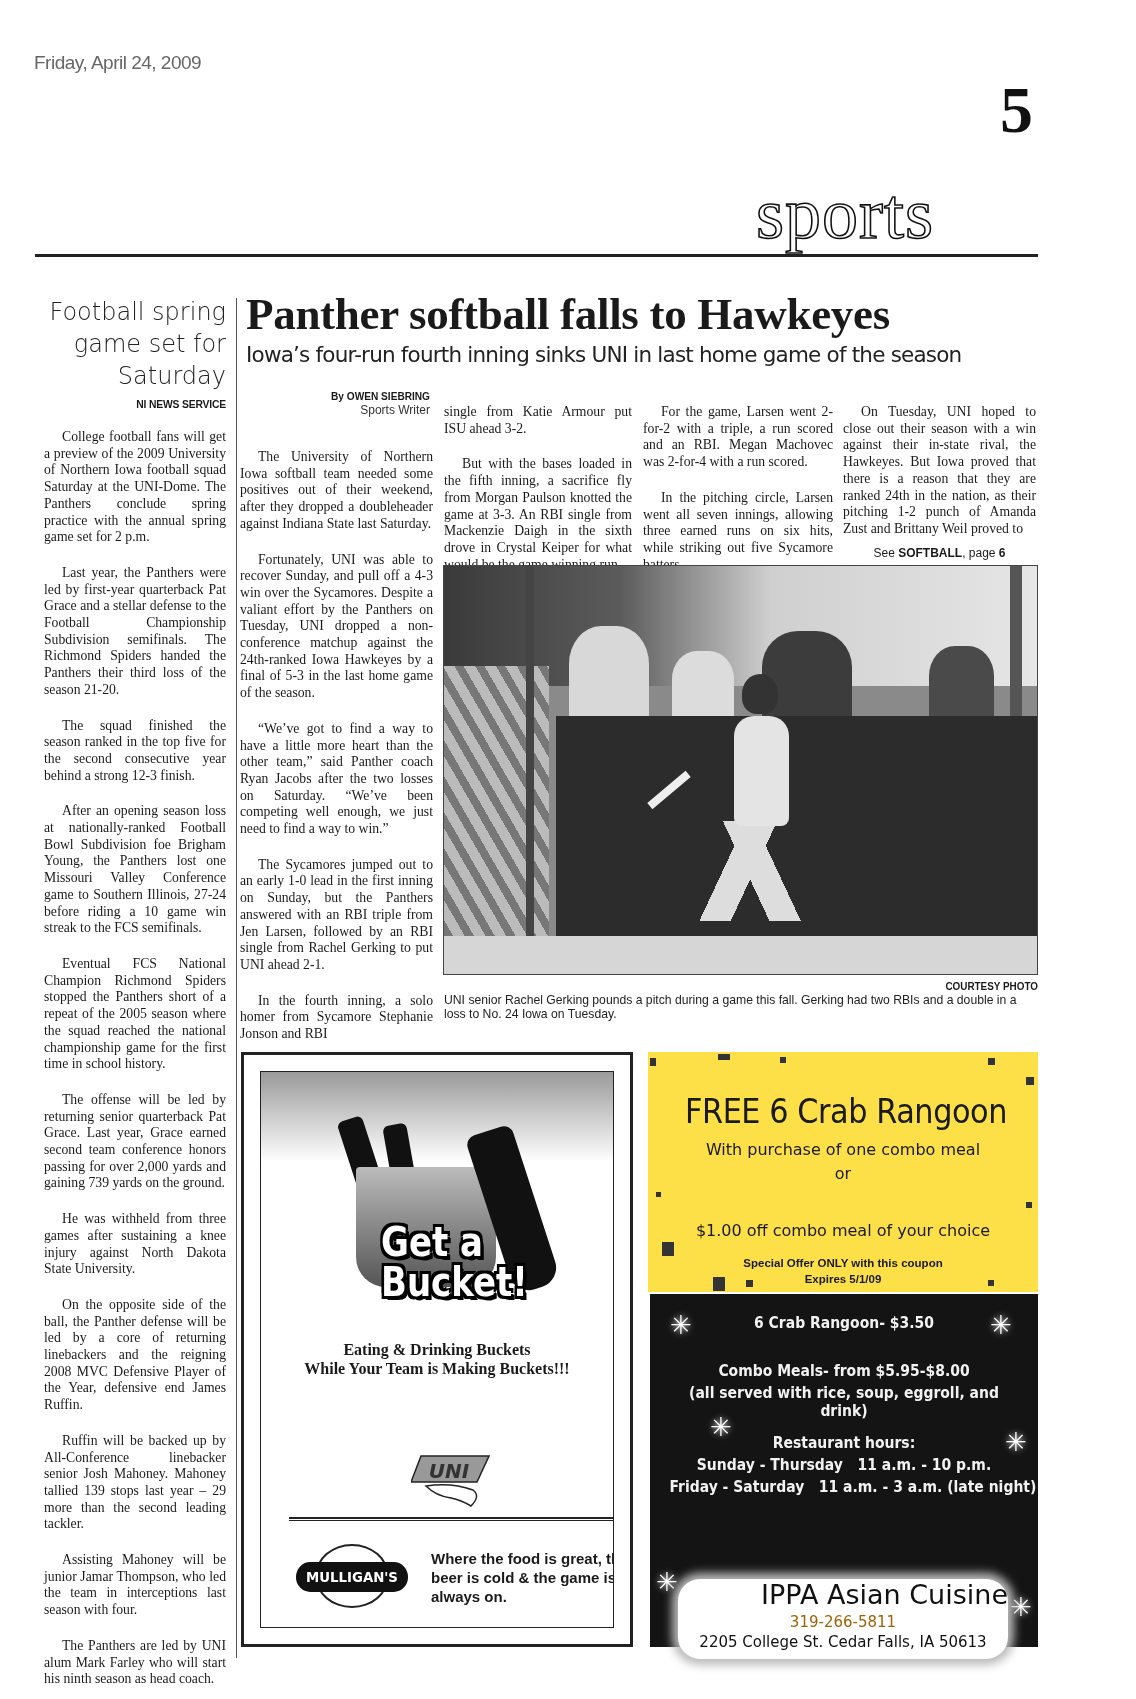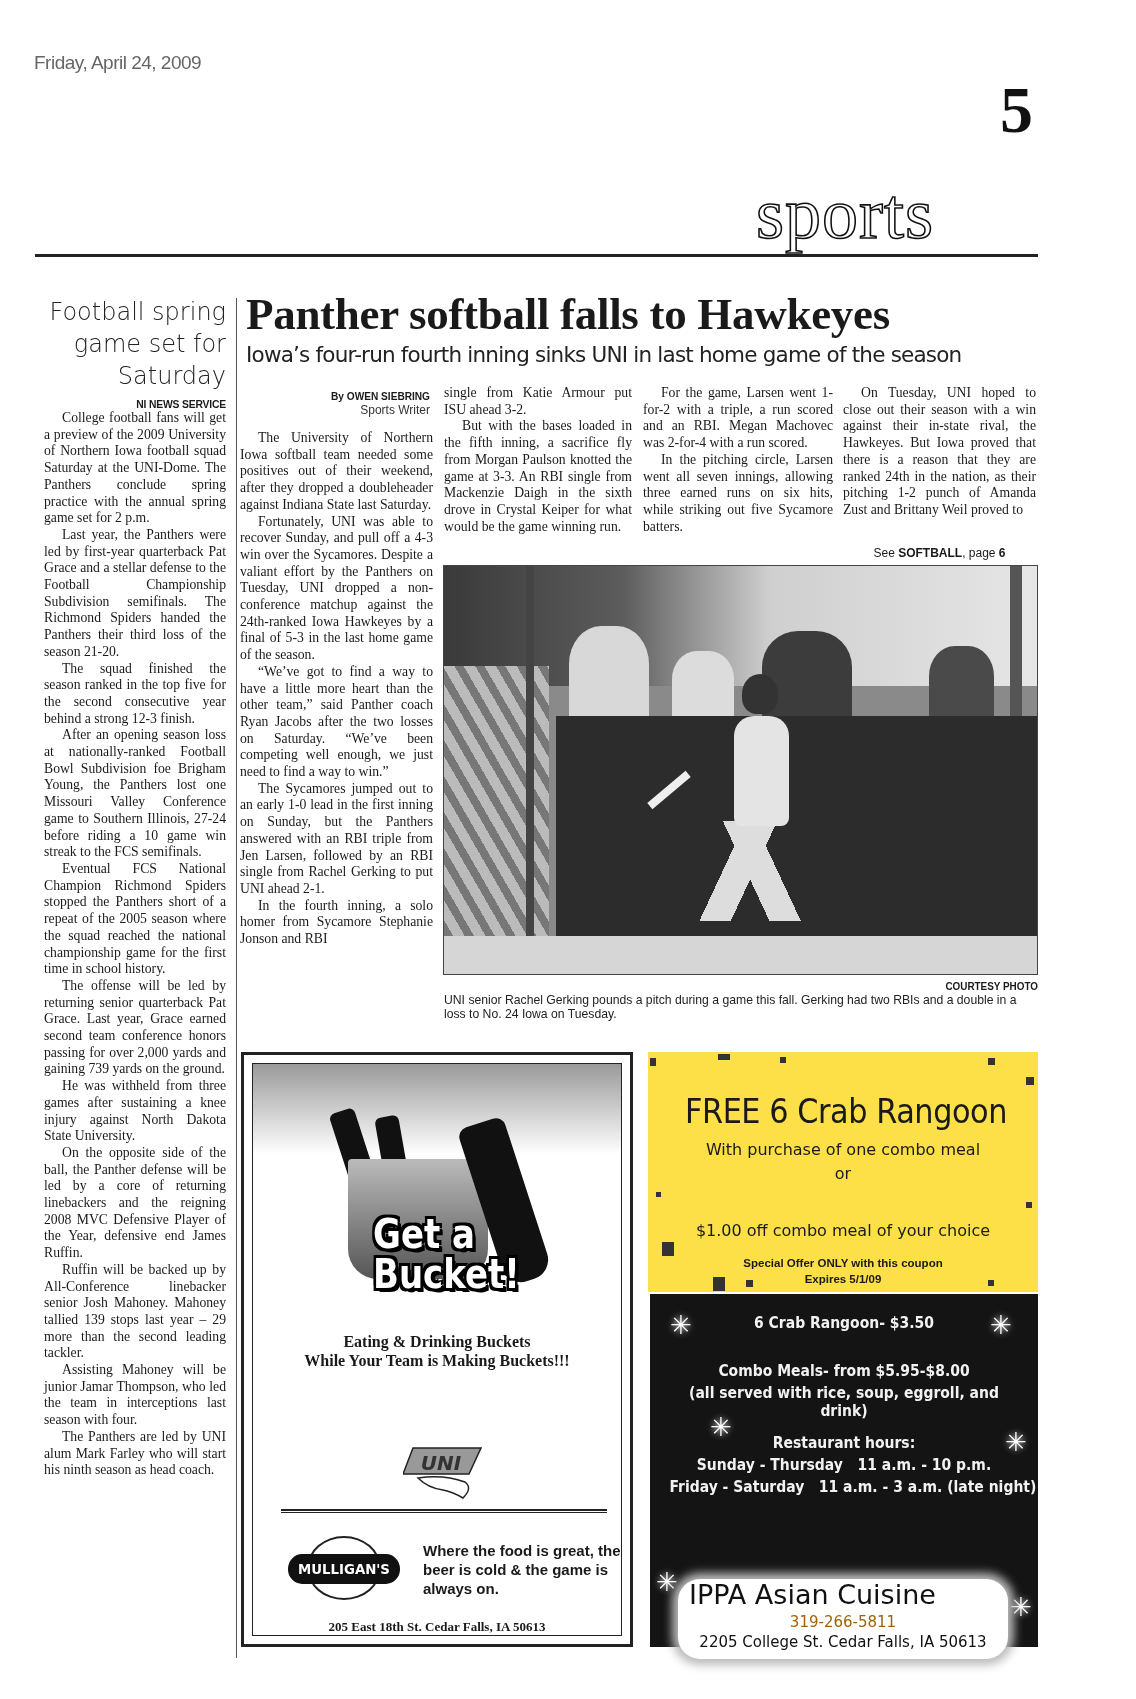--- a/index.html
+++ b/index.html
@@ -14,21 +14,21 @@
   .section { left: 756px; top: 178px; font-family: "Liberation Serif", serif; font-size: 72px; color: #fff;
              -webkit-text-stroke: 1.6px #111; letter-spacing: 1px; line-height: 1; }
   .rule { left: 35px; top: 254px; width: 1003px; height: 3px; background: #222; }
 
   
   .col-divider { left: 236px; top: 298px; width: 1px; height: 1360px; background: #555; }
   .left-col { left: 44px; top: 296px; width: 182px; }
   .left-head { font-family: "DejaVu Sans", sans-serif; font-size: 24px; line-height: 32px; text-align: right; color: #222; font-weight: 300; }
   .agency { font-family: "Liberation Sans", sans-serif; font-weight: bold; font-size: 11.5px; text-align: right; margin-top: 6px; transform: scaleX(0.9); transform-origin: right; letter-spacing: -0.2px; }
   .body-text { font-family: "Liberation Serif", serif; font-size: 13.7px; line-height: 16.7px; text-align: justify; hyphens: auto; }
-  .body-text p { text-indent: 18px; }
+  .body-text p { text-indent: 18px; margin-top: 19px; }
 
   
   .headline { left: 246px; top: 288px; width: 792px; font-family: "Liberation Serif", serif; font-weight: bold; font-size: 45px; white-space: nowrap; letter-spacing: -0.3px; }
   .subhead { left: 246px; top: 342px; width: 792px; font-family: "DejaVu Sans", sans-serif; font-size: 21.5px; white-space: nowrap; color: #222; letter-spacing: -0.8px; }
 
   .byline { left: 300px; top: 390px; width: 130px; text-align: right; }
   .byline .name { font-family: "Liberation Sans", sans-serif; font-weight: bold; font-size: 11.5px; transform: scaleX(0.88); transform-origin: right; display: block; }
   .byline .role { font-family: "Liberation Sans", sans-serif; font-size: 12px; color: #333; display: block; margin-top: 1px; }
 
   .col2 { left: 240px; top: 430px; width: 193px; }
@@ -49,21 +49,21 @@
   .photo .ground { position: absolute; left: 0; top: 370px; width: 100%; height: 40px; background: #d6d6d6; }
   .photo .batter-body { position: absolute; left: 290px; top: 150px; width: 55px; height: 110px; background: #e4e4e4; border-radius: 20px 20px 8px 8px; }
   .photo .batter-head { position: absolute; left: 298px; top: 108px; width: 36px; height: 40px; background: #333; border-radius: 50% 50% 40% 40%; }
   .photo .batter-legs { position: absolute; left: 255px; top: 255px; width: 110px; height: 100px; background: linear-gradient(115deg, transparent 0 30%, #ddd 30% 50%, transparent 50%), linear-gradient(65deg, transparent 0 45%, #ddd 45% 65%, transparent 65%); }
   .photo .bat { position: absolute; left: 200px; top: 220px; width: 50px; height: 8px; background: #eee; transform: rotate(-40deg); }
 
   .credit { left: 843px; top: 980px; width: 195px; text-align: right; font-family: "Liberation Sans", sans-serif; font-weight: bold; font-size: 11px; transform: scaleX(0.9); transform-origin: right; }
   .caption { left: 444px; top: 993px; width: 594px; font-family: "Liberation Sans", sans-serif; font-size: 12.2px; line-height: 14px; color: #222; }
 
   
-  .ad1 { left: 241px; top: 1052px; width: 392px; height: 595px; border: 3px solid #222; padding: 8px; }
+  .ad1 { left: 241px; top: 1052px; width: 392px; height: 595px; border: 3px solid #222; padding: 16px; }
   .ad1 .inner { width: 100%; height: 100%; border: 1px solid #222; position: relative; overflow: hidden; }
   .ad1 .grad { position: absolute; left: 0; top: 0; width: 100%; height: 90px; background: linear-gradient(180deg, #9a9a9a, #ffffff); }
   .ad1 .bucket { position: absolute; left: 95px; top: 95px; width: 140px; height: 120px; background: linear-gradient(180deg, #bbb, #555); border-radius: 4px 4px 30px 30px; }
   .ad1 .bottle { position: absolute; background: #111; border-radius: 6px 6px 10px 10px; }
   .ad1 .bucket-title { position: absolute; left: 120px; top: 150px; width: 180px; font-family: "DejaVu Sans", sans-serif; font-weight: bold; font-size: 40px; line-height: 40px; color: #fff; text-align: left;
      text-shadow: 3px 3px 0 #000, -3px -3px 0 #000, 3px -3px 0 #000, -3px 3px 0 #000, 4px 4px 0 #000; transform: scaleX(0.85); transform-origin: left; }
   .ad1 .l1 { position: absolute; left: 0; top: 268px; width: 100%; text-align: center; font-family: "Liberation Serif", serif; font-weight: bold; font-size: 16px; line-height: 19px; }
   .ad1 .l3 { position: absolute; left: 4px; top: 310px; width: 370px; text-align: center; font-family: "Liberation Serif", serif; font-size: 15px; line-height: 19px; }
   .ad1 .uni-logo { position: absolute; left: 150px; top: 382px; width: 80px; height: 55px; }
   .ad1 .divider { position: absolute; left: 28px; top: 445px; width: 326px; height: 4px; border-top: 2px solid #222; border-bottom: 1px solid #222; }
@@ -80,21 +80,21 @@
   .ad2 .with, .ad2 .or, .ad2 .off { position: absolute; left: 0; width: 390px; text-align: center; font-family: "DejaVu Sans", sans-serif; font-size: 16px; }
   .ad2 .with { top: 88px; }
   .ad2 .or { top: 112px; }
   .ad2 .off { top: 145px; margin-top: 24px; }
   .ad2 .special { position: absolute; left: 0; top: 203px; width: 390px; text-align: center; font-family: "Liberation Sans", sans-serif; font-weight: bold; font-size: 11.5px; line-height: 16px; }
   .ad2 .speck { position: absolute; background: #333; }
   .ad2 .black { position: absolute; left: 2px; top: 242px; width: 388px; height: 353px; background: #141414; }
   .ad2 .wtxt { position: absolute; left: 0; width: 388px; text-align: center; color: #f2f2f2; font-family: "DejaVu Sans", sans-serif; font-weight: bold; font-size: 15.5px; transform: scaleX(0.9); }
   .ad2 .star { position: absolute; color: #fff; font-size: 26px; line-height: 26px; text-shadow: 0 0 6px #fff; }
   .ad2 .brand-box { position: absolute; left: 30px; top: 527px; width: 330px; height: 80px; background: #fff; border-radius: 22px; box-shadow: 0 0 10px 6px #bbb; }
-  .ad2 .brand { position: absolute; left: 0; top: 0; width: 330px; text-align: left; font-family: "DejaVu Sans", sans-serif; font-size: 27px; color: #111; padding-left: 11px; }
+  .ad2 .brand { position: absolute; left: 0; top: 0; width: 330px; text-align: right; font-family: "DejaVu Sans", sans-serif; font-size: 27px; color: #111; padding-left: 11px; }
   .ad2 .phone { position: absolute; left: 0; top: 34px; width: 330px; text-align: center; font-family: "DejaVu Sans", sans-serif; font-size: 15px; color: #a16207; }
   .ad2 .addr2 { position: absolute; left: 0; top: 54px; width: 330px; text-align: center; font-family: "DejaVu Sans", sans-serif; font-size: 15px; color: #111; }
 </style>
 </head>
 <body>
 
 <div class="abs date">Friday, April 24, 2009</div>
 <div class="abs pagenum">5</div>
 <div class="abs section">sports</div>
 <div class="abs rule"></div>
@@ -131,21 +131,21 @@
   <p>Fortunately, UNI was able to recover Sunday, and pull off a 4-3 win over the Sycamores. Despite a valiant effort by the Panthers on Tuesday, UNI dropped a non-conference matchup against the 24th-ranked Iowa Hawkeyes by a final of 5-3 in the last home game of the season.</p>
   <p>“We’ve got to find a way to have a little more heart than the other team,” said Panther coach Ryan Jacobs after the two losses on Saturday. “We’ve been competing well enough, we just need to find a way to win.”</p>
   <p>The Sycamores jumped out to an early 1-0 lead in the first inning on Sunday, but the Panthers answered with an RBI triple from Jen Larsen, followed by an RBI single from Rachel Gerking to put UNI ahead 2-1.</p>
   <p>In the fourth inning, a solo homer from Sycamore Stephanie Jonson and RBI</p>
 </div>
 <div class="abs col3 body-text">
   <p style="text-indent:0">single from Katie Armour put ISU ahead 3-2.</p>
   <p>But with the bases loaded in the fifth inning, a sacrifice fly from Morgan Paulson knotted the game at 3-3. An RBI single from Mackenzie Daigh in the sixth drove in Crystal Keiper for what would be the game winning run.</p>
 </div>
 <div class="abs col4 body-text">
-  <p>For the game, Larsen went 1-for-2 with a triple, a run scored and an RBI. Megan Machovec was 2-for-4 with a run scored.</p>
+  <p>For the game, Larsen went 2-for-2 with a triple, a run scored and an RBI. Megan Machovec was 2-for-4 with a run scored.</p>
   <p>In the pitching circle, Larsen went all seven innings, allowing three earned runs on six hits, while striking out five Sycamore batters.</p>
 </div>
 <div class="abs col5 body-text">
   <p>On Tuesday, UNI hoped to close out their season with a win against their in-state rival, the Hawkeyes. But Iowa proved that there is a reason that they are ranked 24th in the nation, as their pitching 1-2 punch of Amanda Zust and Brittany Weil proved to</p>
 </div>
 <div class="abs see-more">
   <span>See </span><b>SOFTBALL</b><span>, page </span><b>6</b>
 </div>
 
 <div class="abs photo" title="Softball batter swinging in front of dugout fence with spectators">

